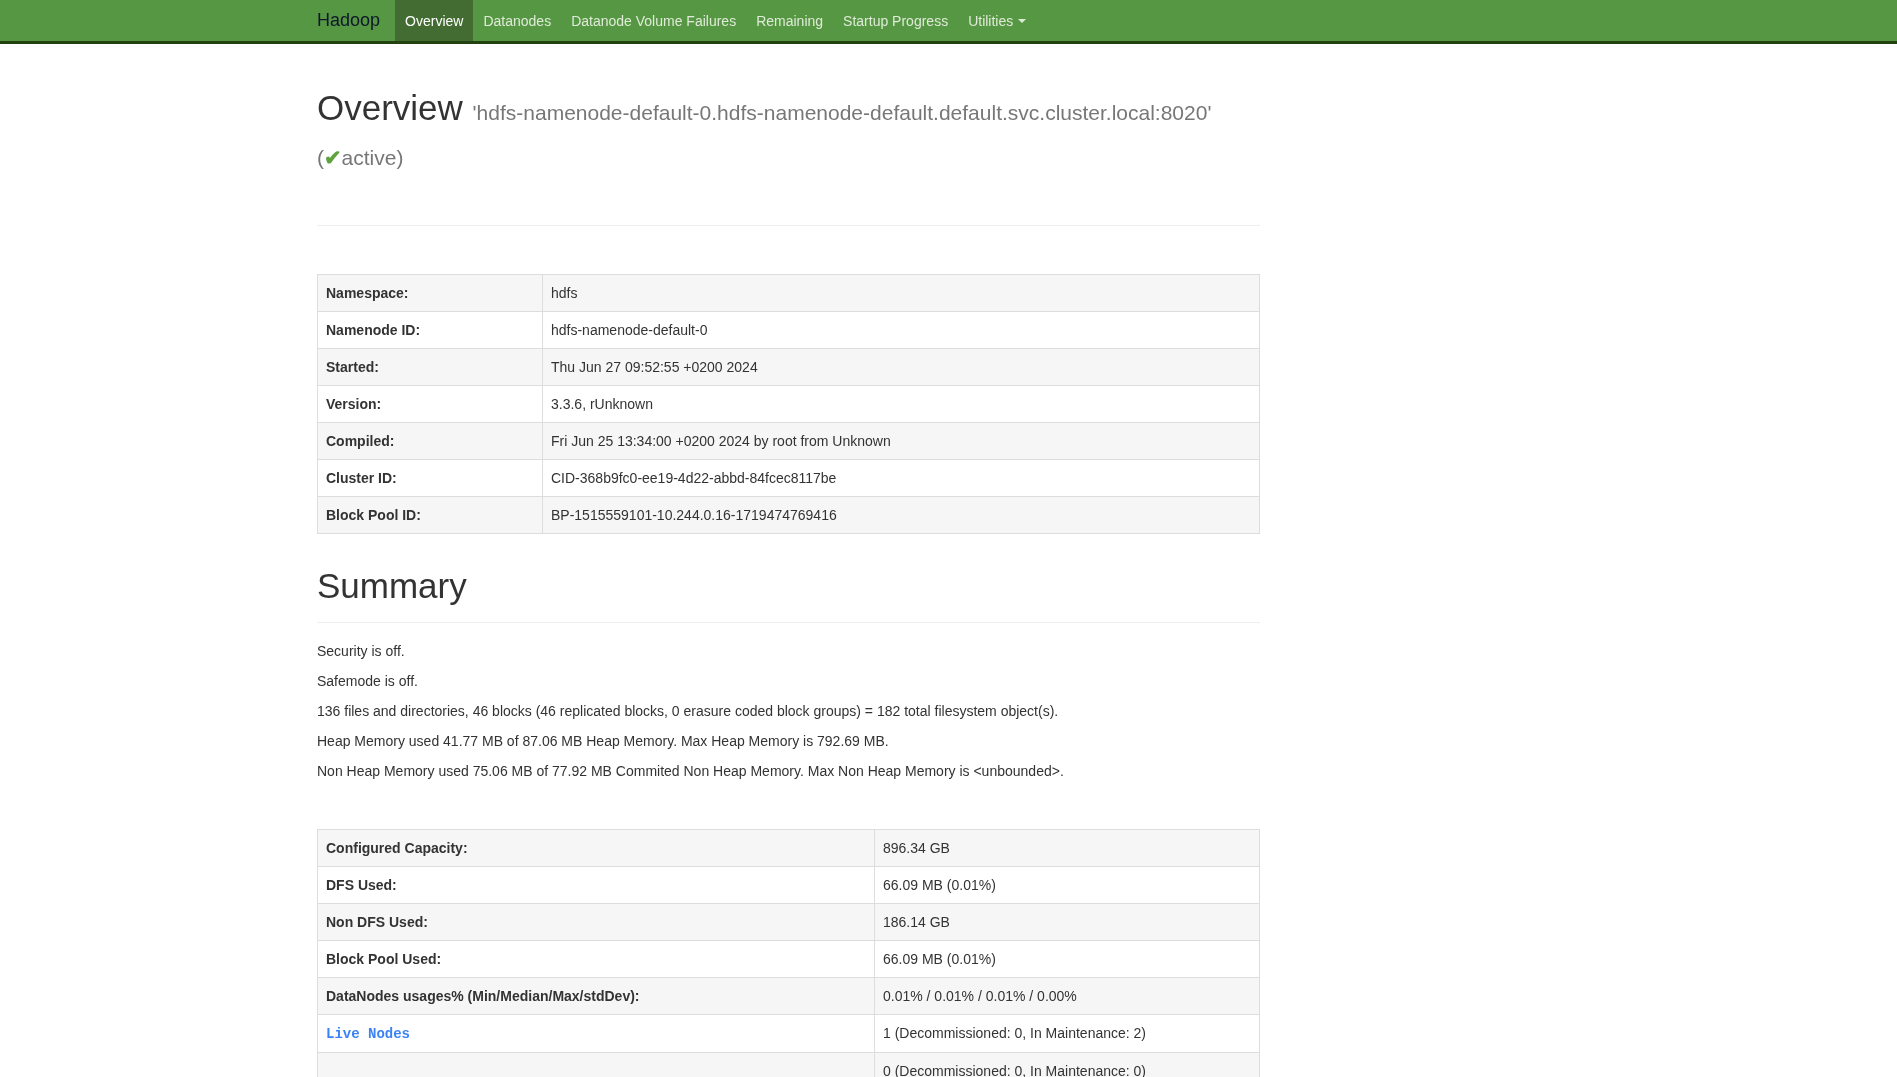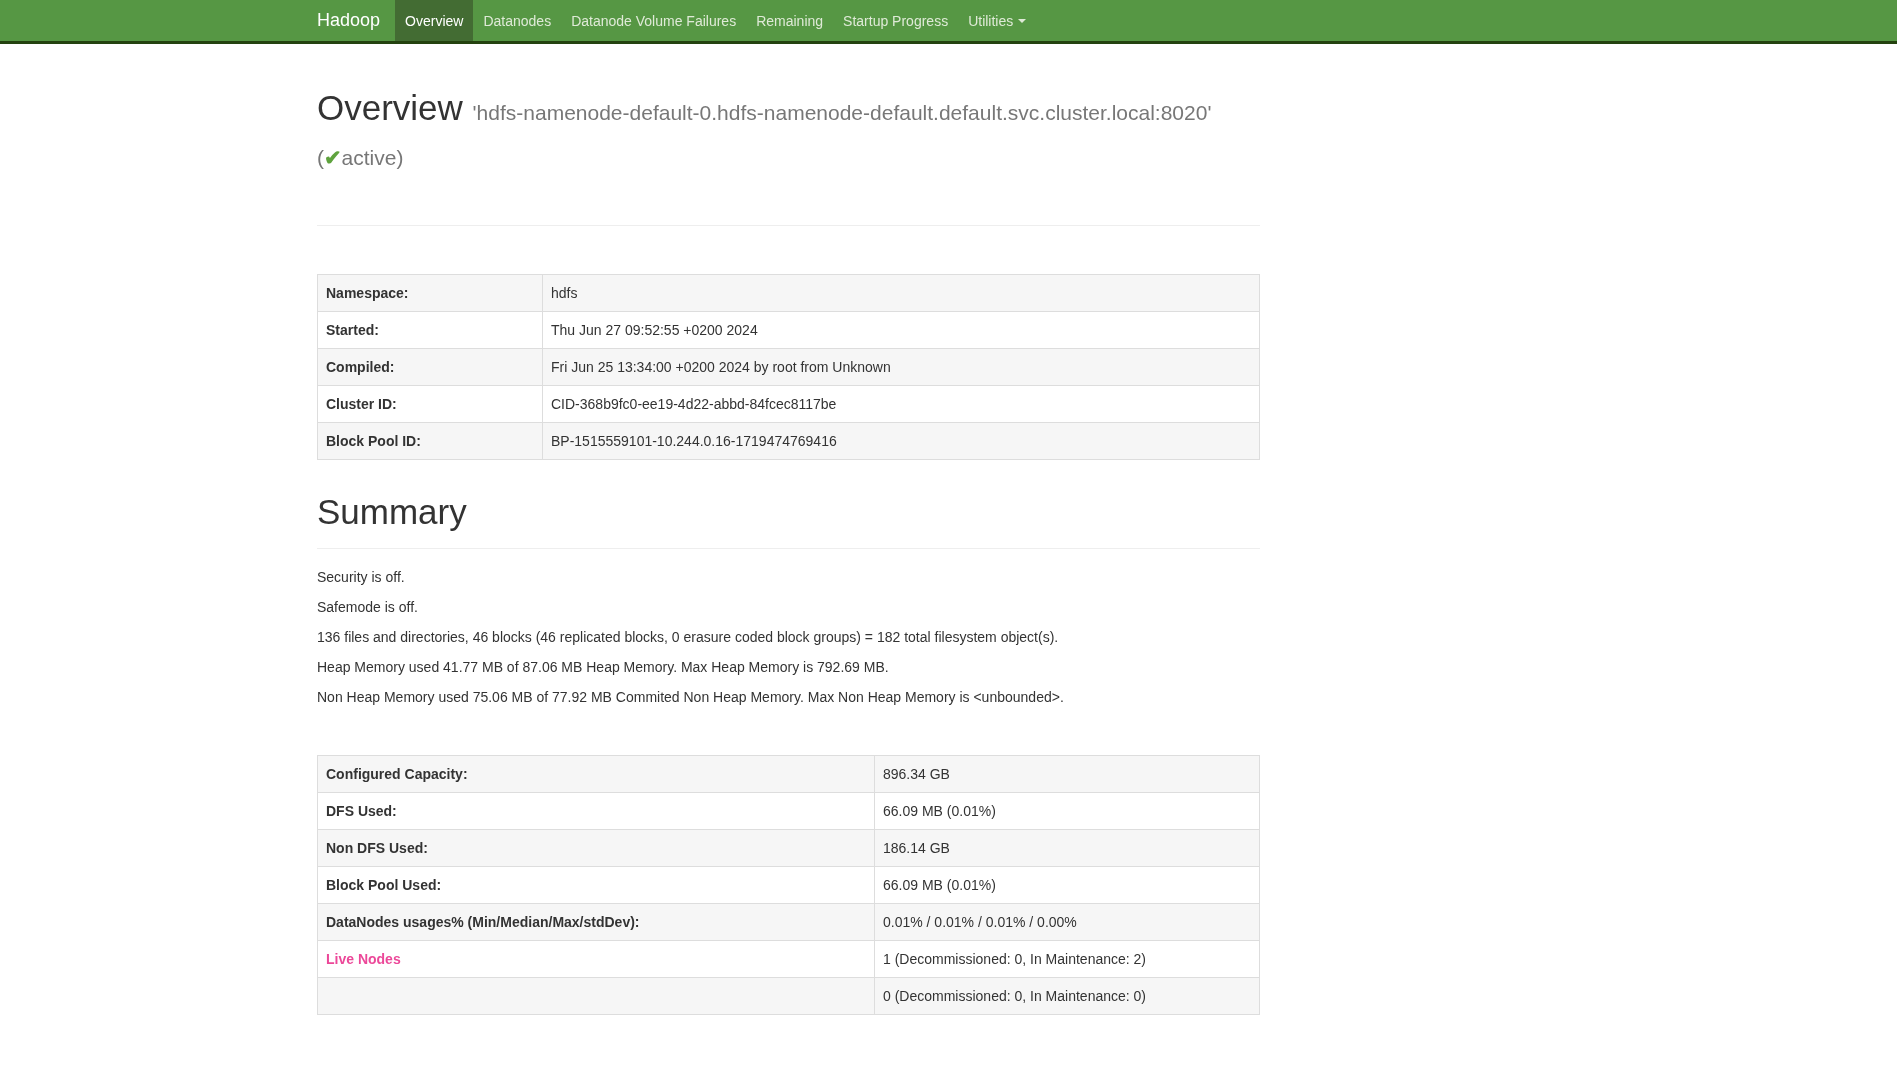--- a/index.html
+++ b/index.html
@@ -17,21 +17,21 @@
     background: #569744;
     border-bottom: 3px solid #24420f;
     display: flex;
     align-items: stretch;
     padding-left: 302px;
     white-space: nowrap;
   }
   .navbar-brand {
     display: flex; align-items: center;
     padding: 17px 15px;
-    color: #ffffff;
+    color: #0f172a;
     font-size: 18px;
     cursor: pointer;
   }
   .nav-items { display: flex; align-items: stretch; list-style: none; margin: 0; padding: 0; }
   .nav-item {
     display: flex; align-items: center;
     padding: 0 10px;
     color: #dfead7;
     font-size: 14px;
     cursor: pointer;
@@ -75,21 +75,21 @@
     padding: 8px;
     line-height: 20px;
     text-align: left;
     vertical-align: top;
     font-size: 14px;
   }
   th { font-weight: 700; }
   tbody tr:nth-child(odd) { background: #f6f6f6; }
   .info-table th { width: 225px; }
   .summary-table th { width: 557px; }
-  a.node-link { color: #ec4899; text-decoration: none; font-weight: 700; cursor: pointer; }
+  a.node-link { color: #3b82f6; text-decoration: none; font-weight: 700; cursor: pointer; font-family: Liberation Mono, monospace; }
 
   p { margin: 0 0 10px 0; line-height: 20px; }
 </style>
 </head>
 <body>
 
 <nav class="navbar">
   <span class="navbar-brand">Hadoop</span>
   <ul class="nav-items" id="nav-items">
       <li class="nav-item active">
@@ -125,22 +125,30 @@
 
   <hr class="hr-title">
 
   <table class="info-table">
     <tbody id="info-table-body">
         <tr>
           <th>Namespace:</th>
           <td>hdfs</td>
         </tr>
         <tr>
+          <th>Namenode ID:</th>
+          <td>hdfs-namenode-default-0</td>
+        </tr>
+        <tr>
           <th>Started:</th>
           <td>Thu Jun 27 09:52:55 +0200 2024</td>
+        </tr>
+        <tr>
+          <th>Version:</th>
+          <td>3.3.6, rUnknown</td>
         </tr>
         <tr>
           <th>Compiled:</th>
           <td>Fri Jun 25 13:34:00 +0200 2024 by root from Unknown</td>
         </tr>
         <tr>
           <th>Cluster ID:</th>
           <td>CID-368b9fc0-ee19-4d22-abbd-84fcec8117be</td>
         </tr>
         <tr>

